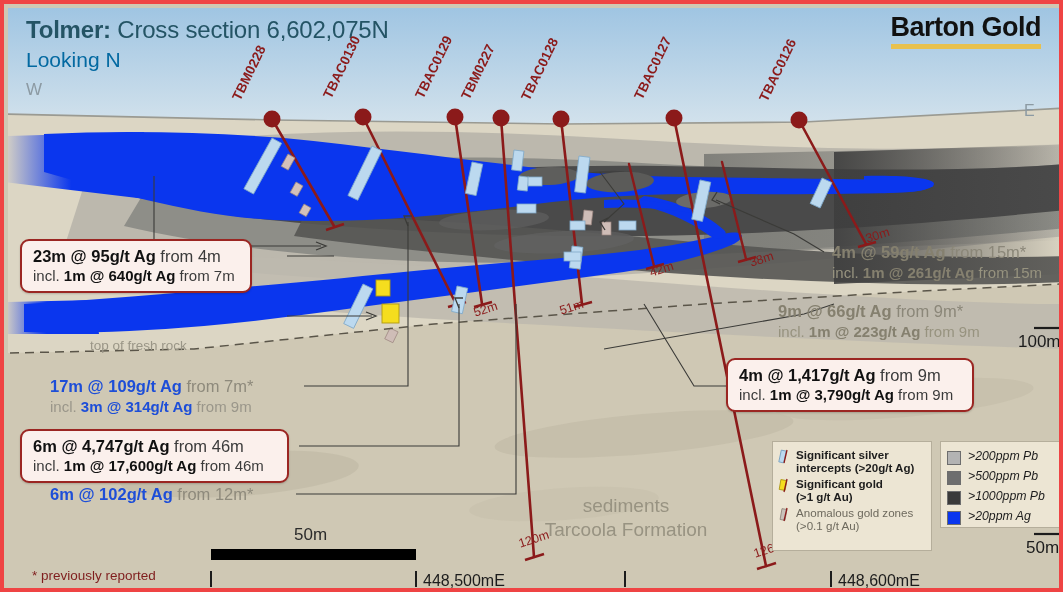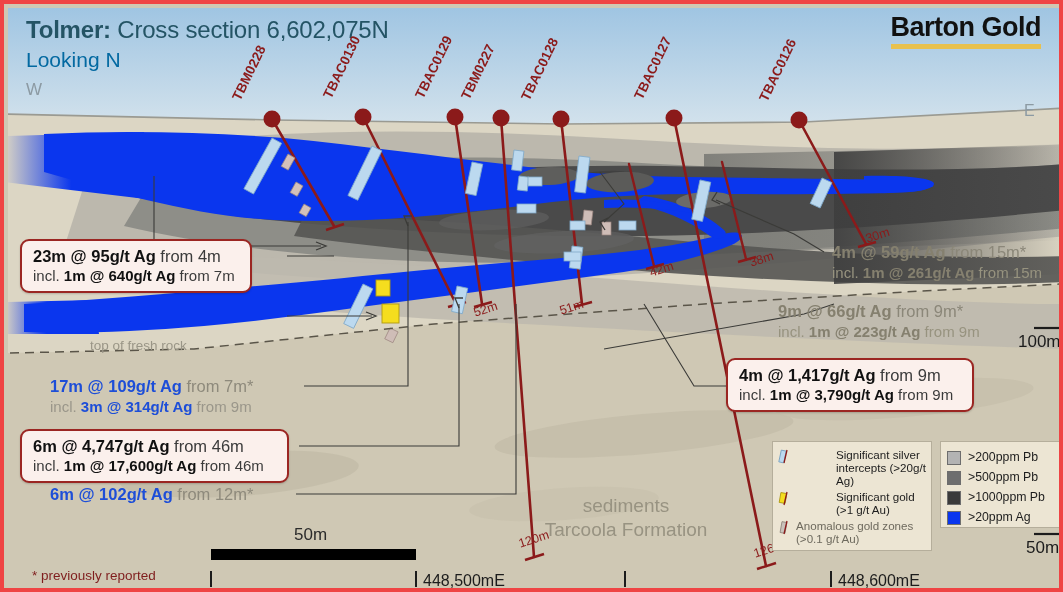--- a/index.html
+++ b/index.html
@@ -56,24 +56,24 @@
 
   
   #legendL,#legendR{
     background:#ece5d3;border:1px solid #b5ae9b;box-sizing:border-box;
   }
   #legendL{left:768px;top:437px;width:160px;height:110px;padding:6px 5px 0 5px;}
   #legendR{left:936px;top:437px;width:120px;height:87px;padding:7px 5px 0 6px;}
   .legrow{display:flex;align-items:flex-start;margin-bottom:3px;}
   .legicon{width:14px;flex:0 0 14px;margin-right:4px;margin-top:1px;}
   .legtxt{font-size:11.6px;line-height:1.12;color:#1d1d1d;}
-  .legtxt.b{font-weight:normal;margin-left:40px;}
+  .legtxt.b{font-weight:bold;}
   .legtxt.g{color:#6e6a5e;}
   .swatch{width:12px;height:12px;flex:0 0 12px;margin-right:7px;margin-top:2px;border:1px solid #6d6d6d;}
-  .legrow2{display:flex;align-items:center;margin-bottom:4px;}
+  .legrow2{display:flex;align-items:flex-start;margin-bottom:4px;font-style:italic;}
   .legtxt2{font-size:12.3px;color:#1d1d1d;}
 </style>
 </head>
 <body>
 
 <div id="stage">
 
   <svg id="svgroot" viewBox="0 0 1063 592">
     <defs>
       <linearGradient id="sky" x1="0" y1="0" x2="0" y2="1">

